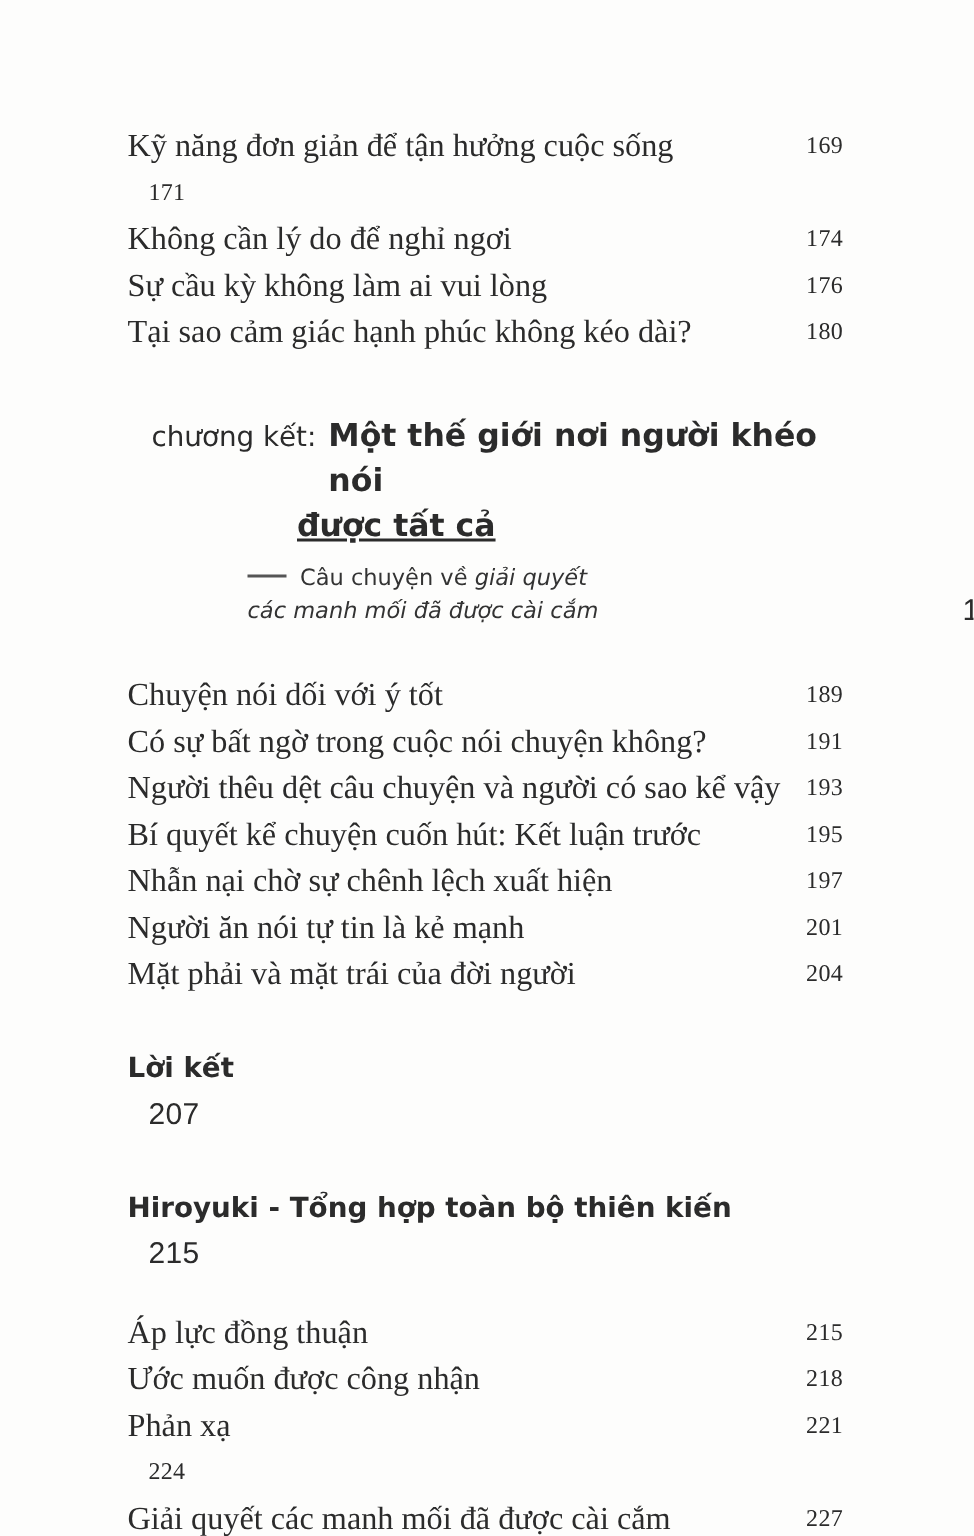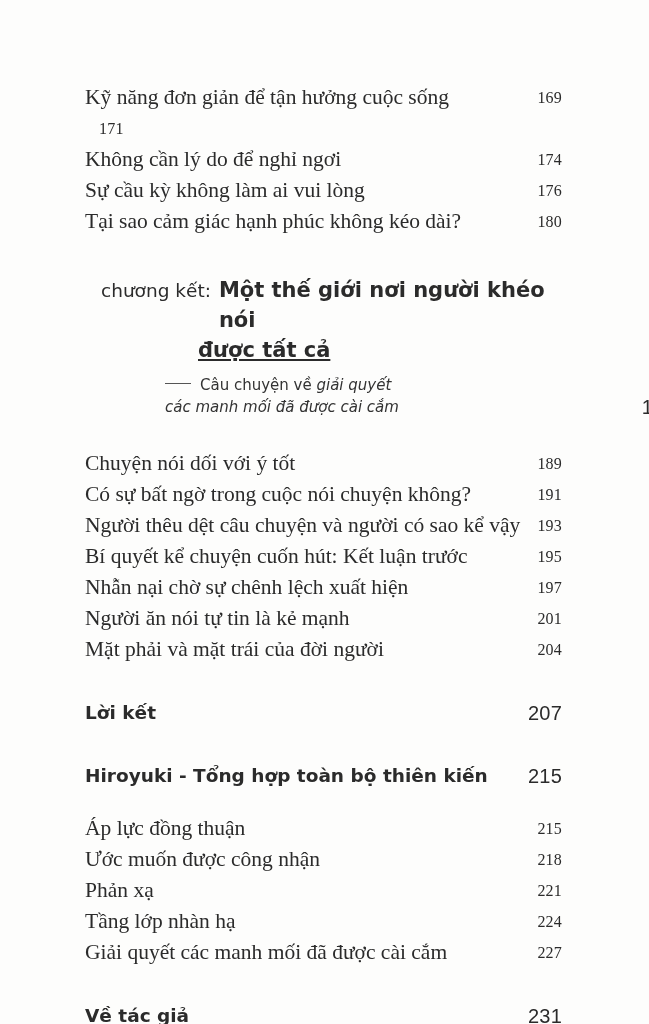--- a/index.html
+++ b/index.html
@@ -40,20 +40,21 @@
     letter-spacing: 0.2px;
     padding-left: 14px;
   }
 
   
   .row.bold {
     font-family: "DejaVu Sans", "Liberation Sans", sans-serif;
     font-weight: bold;
     font-size: 18.5px;
     line-height: 30px;
+    flex-direction: column;
   }
   .row.bold .page-no {
     font-family: "Liberation Sans", "DejaVu Sans", sans-serif;
     font-weight: normal;
     font-size: 20px;
   }
 
   
   .row:not(.bold) .page-no {
     font-family: "Liberation Serif", "DejaVu Serif", serif;
@@ -254,21 +255,20 @@
       <span class="title">Ước muốn được công nhận</span>
       <span class="page-no">218</span>
     </div>
 
     <div class="row">
       <span class="title">Phản xạ</span>
       <span class="page-no">221</span>
     </div>
 
     <div class="row">
-      <span class="title">Tầng lớp nhàn hạ</span>
       <span class="page-no">224</span>
     </div>
 
     <div class="row">
       <span class="title">Giải quyết các manh mối đã được cài cắm</span>
       <span class="page-no">227</span>
     </div>
 
   </div>
 

